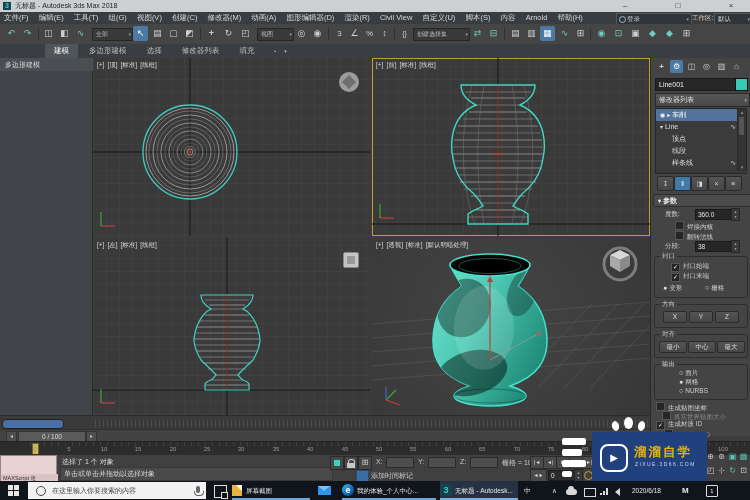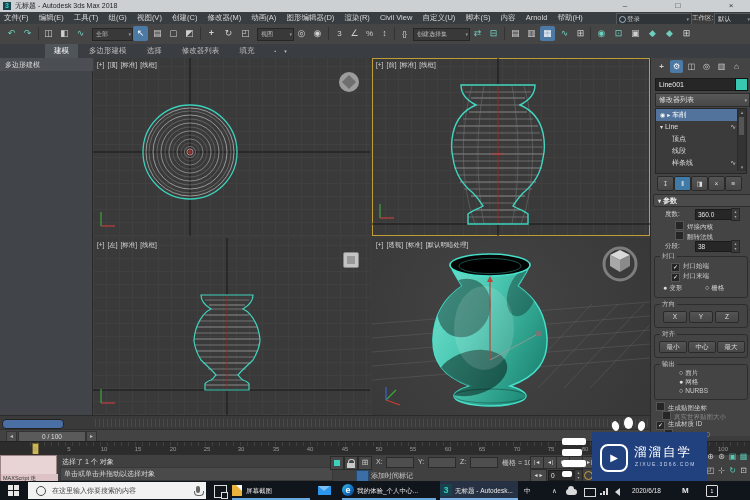--- a/index.html
+++ b/index.html
@@ -90,21 +90,21 @@
   .sicon{position:absolute;top:1px;width:12px;height:12px;background:#474747;border:1px solid #2a2a2a;text-align:center;line-height:12px;font-size:7px;color:#ccc;}
   .coordlbl{position:absolute;top:3px;font-size:7px;color:#c9c9c9;}
   .coordfld{position:absolute;top:2px;width:26px;height:9px;background:#4e4e4e;border:1px solid #2b2b2b;}
   .pbbtn{position:absolute;top:0;width:12px;height:11px;background:#4a4a4a;border:1px solid #2c2c2c;font-size:5px;line-height:11px;text-align:center;color:#ddd;}
   .navico{position:absolute;width:11px;height:12px;font-size:8px;line-height:12px;text-align:center;color:#cfcfcf;}
   .navico.teal{color:#58c6b2;}
 
   
   .wm{left:592px;top:432px;width:115px;height:51px;background:#20407e;z-index:50;}
   .wmlogo{position:absolute;left:8px;top:12px;width:24px;height:24px;border:2.5px solid #fff;border-radius:8px;color:#fff;font-size:10px;line-height:24px;text-align:center;}
-  .wmtitle{position:absolute;left:42px;top:12px;font-size:12.5px;font-weight:normal;color:#ffffff;letter-spacing:2px;}
+  .wmtitle{position:absolute;left:42px;top:12px;font-size:12.5px;font-weight:bold;color:#eab308;letter-spacing:2px;}
   .wmsite{position:absolute;left:43px;top:29px;font-size:5px;color:#ccd6ec;letter-spacing:1.4px;}
   .paw{position:absolute;background:#fff;border-radius:50%;z-index:49;}
   .ebar{position:absolute;background:#fff;border-radius:2px;z-index:48;}
 
   
   .taskbar{left:0;top:481px;width:750px;height:19px;background:#10141b;z-index:60;}
   .startlogo{position:absolute;left:8px;top:4px;width:11px;height:11px;
      background:
        linear-gradient(#e8e8e8,#e8e8e8) 0 0/5px 5px no-repeat,
        linear-gradient(#e8e8e8,#e8e8e8) 6px 0/5px 5px no-repeat,

